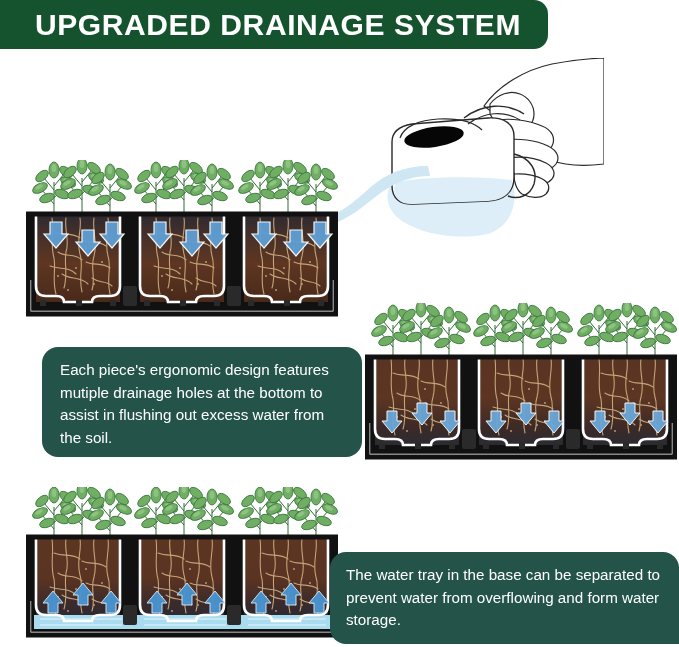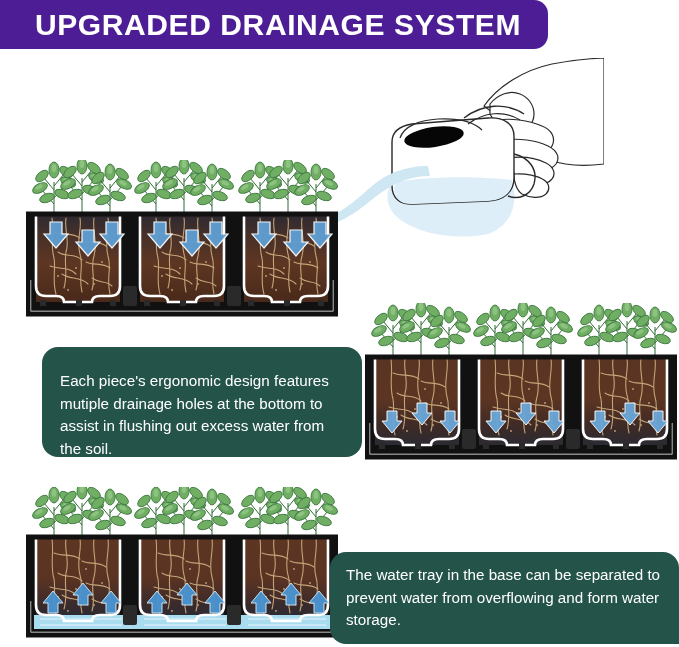--- a/index.html
+++ b/index.html
@@ -16,21 +16,21 @@
     background: #ffffff;
   }
 
   
   #title-banner {
     position: absolute;
     left: 0;
     top: 0;
     width: 548px;
     height: 49px;
-    background: #4c1d95;
+    background: #14532d;
     border-top-right-radius: 14px;
     border-bottom-right-radius: 14px;
     display: flex;
     align-items: center;
     justify-content: center;
   }
   #title-text {
     color: #ffffff;
     font-size: 30px;
     font-weight: bold;
@@ -48,21 +48,21 @@
     font-size: 15.2px;
     line-height: 22.5px;
     box-sizing: border-box;
   }
   #callout-1 {
     left: 42px;
     top: 347px;
     width: 320px;
     height: 110px;
     border-radius: 16px;
-    padding: 23px 16px 10px 18px;
+    padding: 12px 16px 10px 18px;
   }
   #callout-2 {
     left: 330px;
     top: 552px;
     width: 349px;
     height: 92px;
     border-top-left-radius: 16px;
     border-bottom-left-radius: 16px;
     border-top-right-radius: 16px;
     border-bottom-right-radius: 0px;

